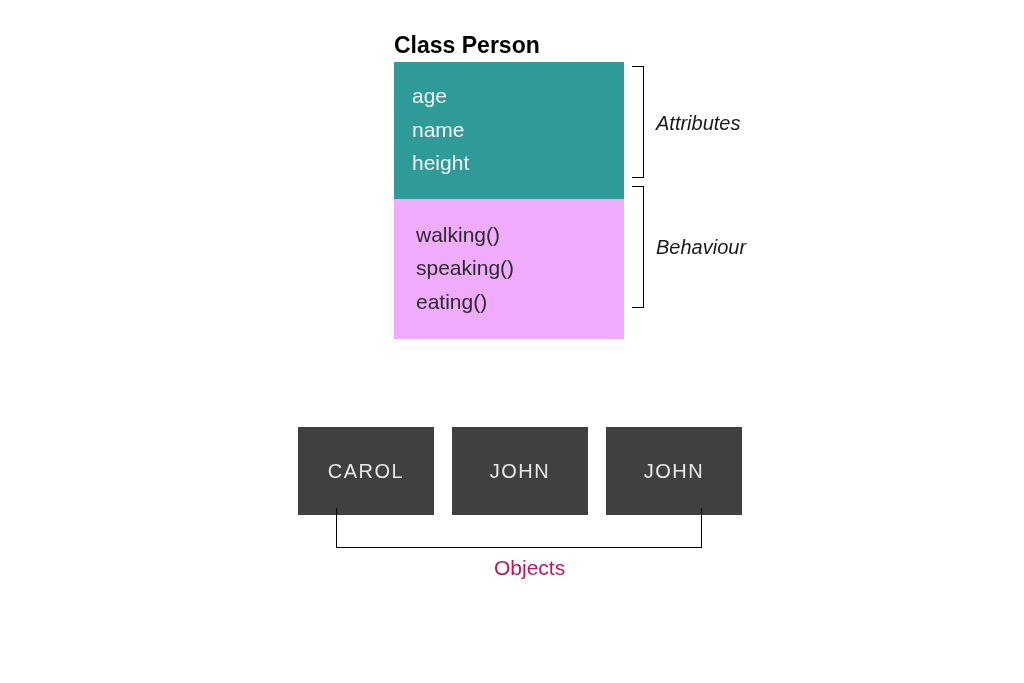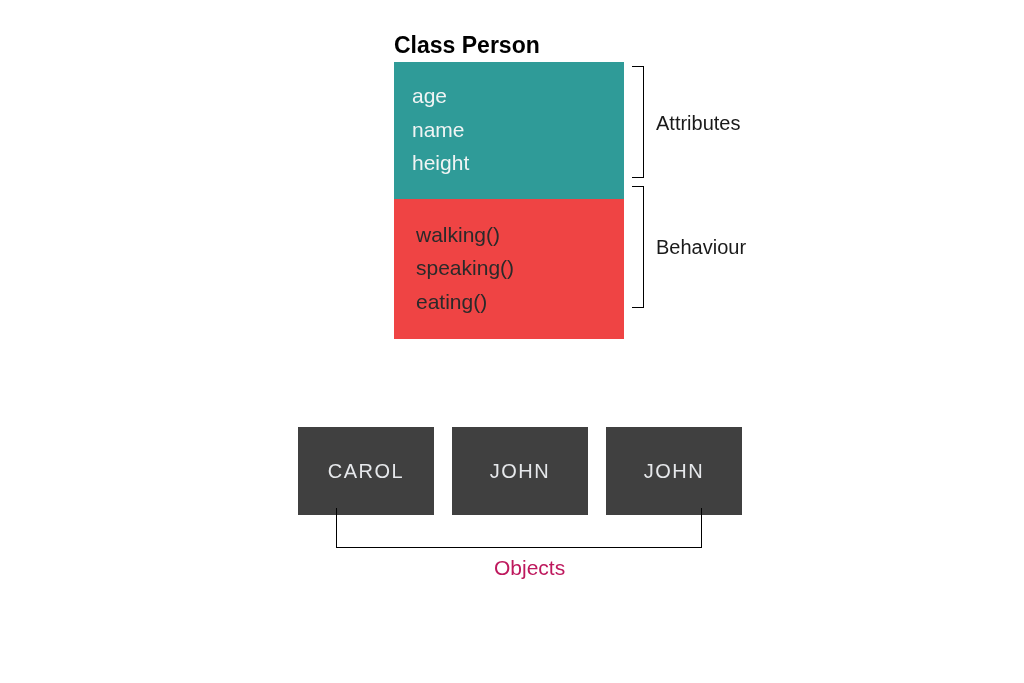--- a/index.html
+++ b/index.html
@@ -32,21 +32,21 @@
       background: #2f9b98;
       padding: 18px 18px;
       color: #f0f4f4;
       font-size: 21px;
       line-height: 1.5;
     }
     .attributes-section div {
       margin-bottom: 2px;
     }
     .behaviour-section {
-      background: #ef4444;
+      background: #f0abfc;
       padding: 20px 22px;
       color: #2a2a2a;
       font-size: 21px;
       line-height: 1.5;
     }
     .behaviour-section div {
       margin-bottom: 2px;
     }
     .bracket {
       position: absolute;
@@ -63,20 +63,21 @@
     .bracket-behaviour {
       left: 632px;
       top: 186px;
       width: 12px;
       height: 122px;
     }
     .bracket-label {
       position: absolute;
       font-size: 20px;
       color: #1a1a1a;
+      font-style: italic;
     }
     .label-attributes {
       left: 656px;
       top: 112px;
     }
     .label-behaviour {
       left: 656px;
       top: 236px;
     }
     .objects-row {

